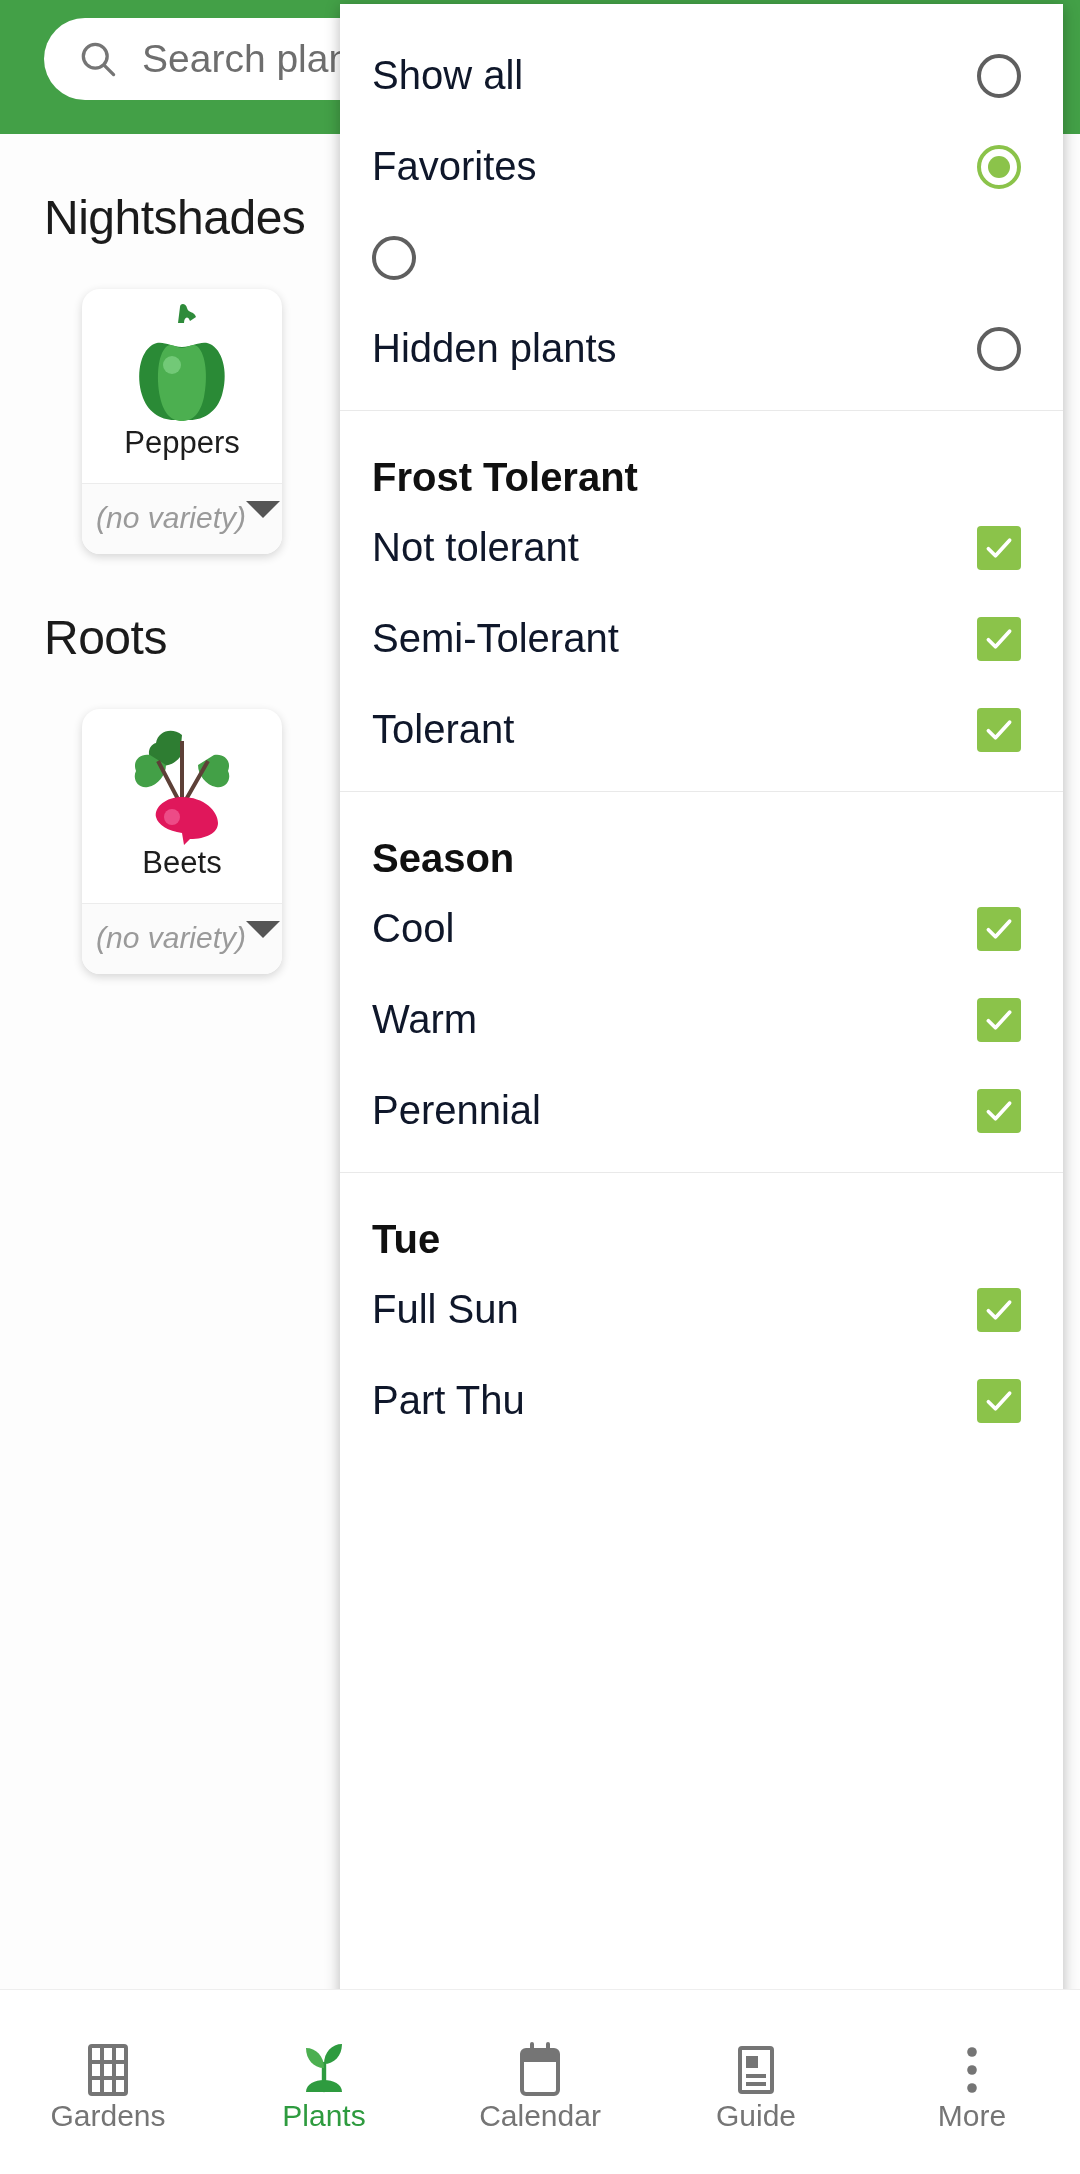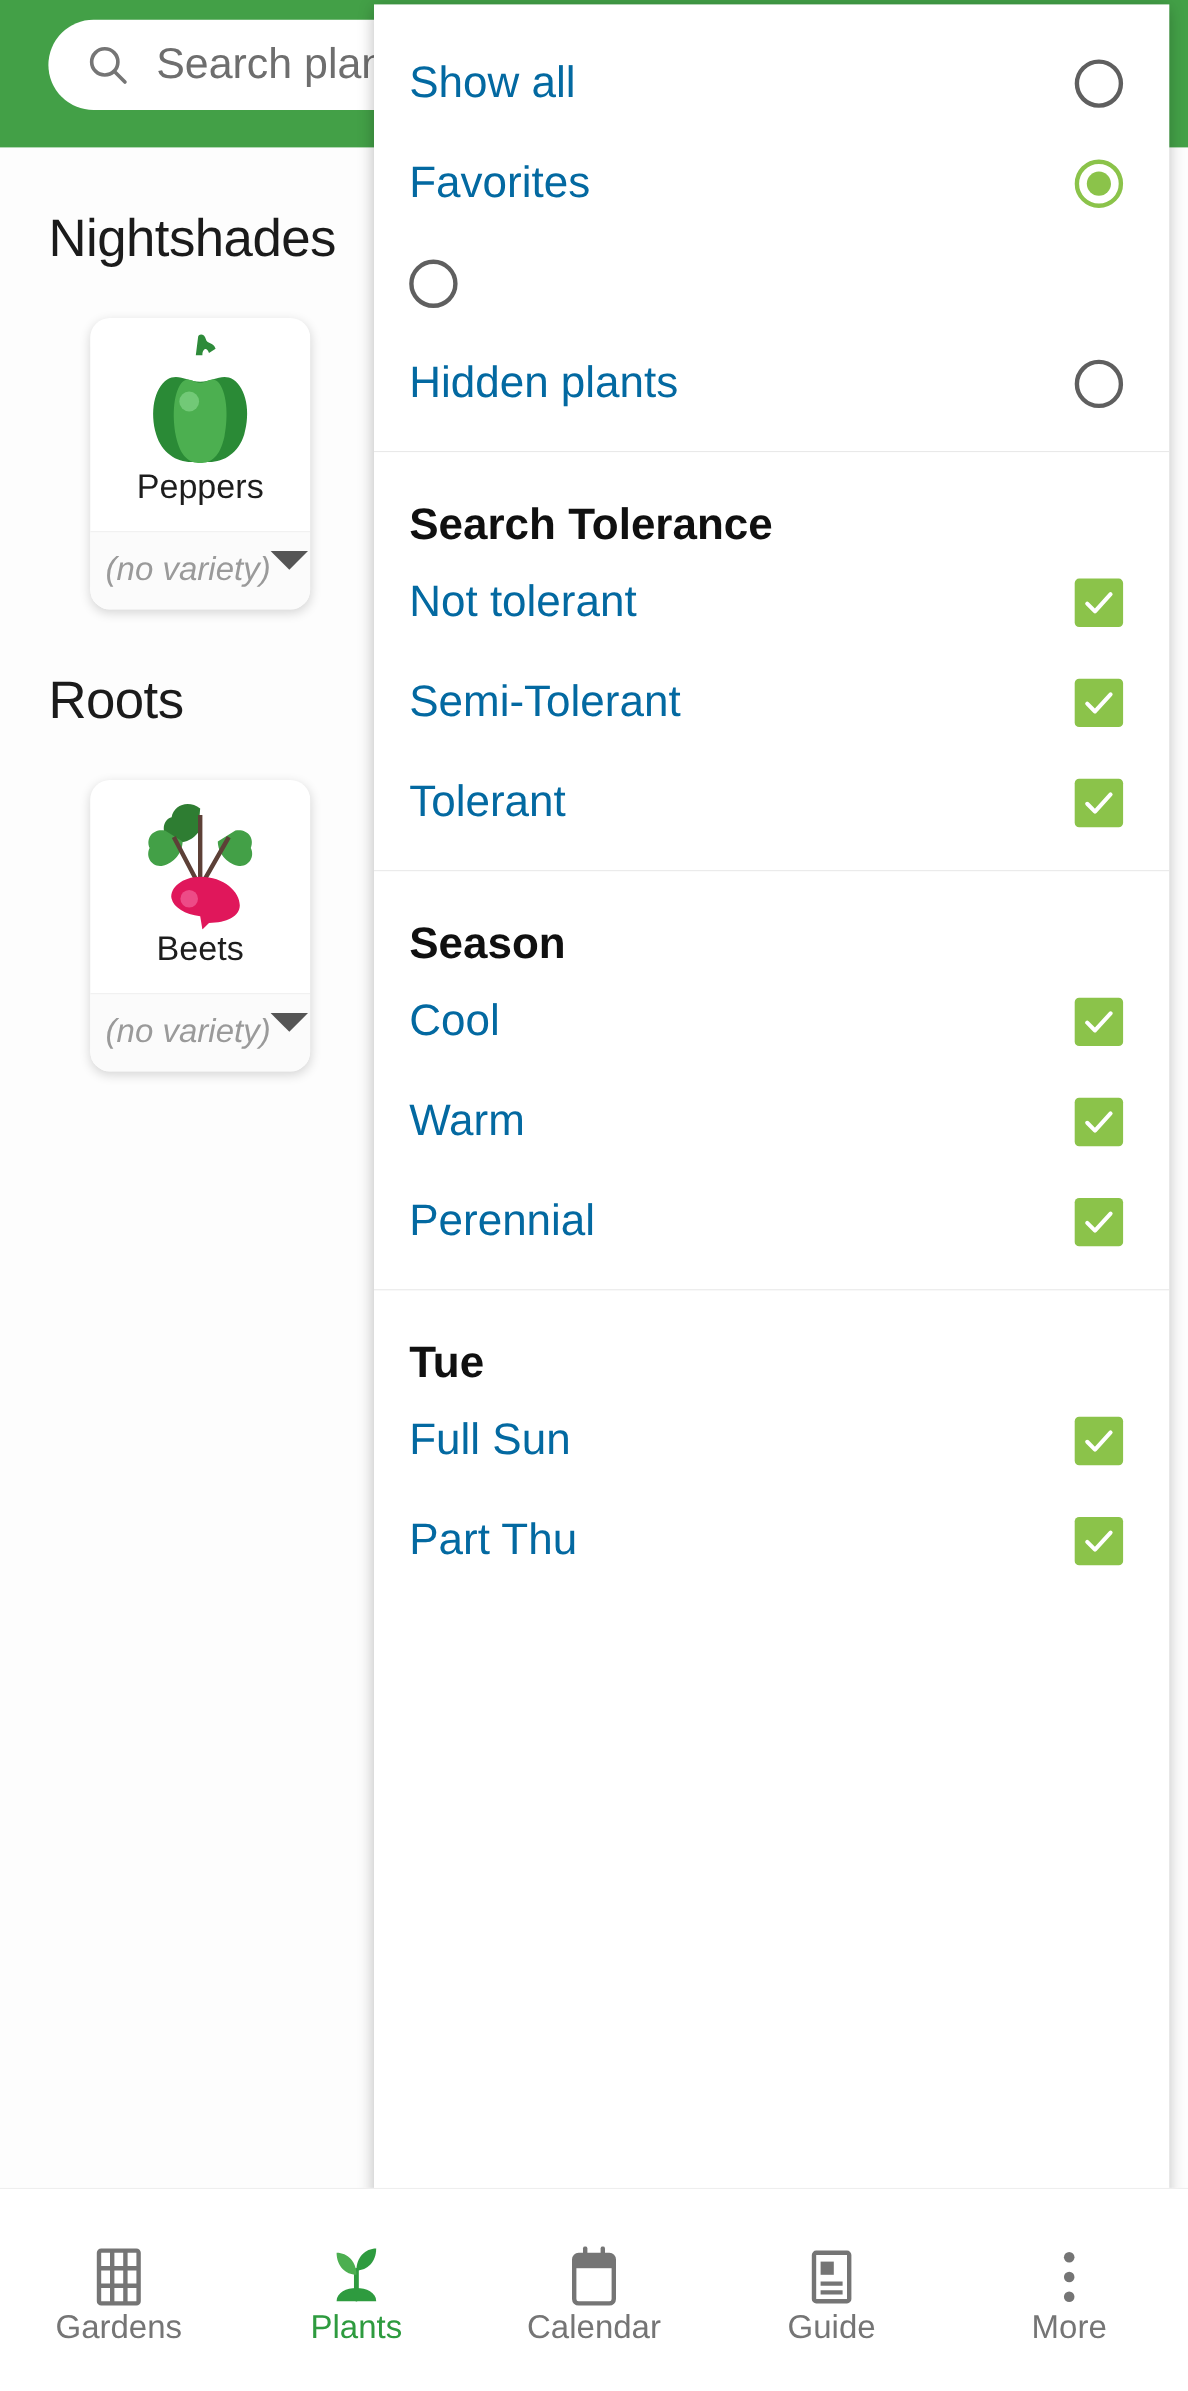--- a/index.html
+++ b/index.html
@@ -107,21 +107,21 @@
     overflow: hidden;
   }
   .menu-row {
     height: 91px;
     display: flex; align-items: center;
     padding: 0 42px 0 32px;
   }
   .menu-row .label {
     flex: 1;
     font-size: 40px;
-    color: #0369a1;
+    color: #0f172a;
     white-space: nowrap;
   }
   .menu-sep { height: 1px; background: #e9e9e9; margin: 16px 0 0; }
   .group-head {
     font-size: 40px;
     font-weight: bold;
     color: #101010;
     padding: 42px 0 0 32px;
     height: 91px;
     display: flex; align-items: center;
@@ -278,21 +278,21 @@
     <div class="menu-row">
       <span class="radio"></span>
     </div>
     <div class="menu-row">
       <span class="label">Hidden plants</span>
       <span class="radio"></span>
     </div>
 
     <div class="menu-sep"></div>
 
-    <div class="group-head">Search Tolerance</div>
+    <div class="group-head">Frost Tolerant</div>
     <div class="menu-row">
       <span class="label">Not tolerant</span>
       <span class="checkbox">
         <svg viewBox="0 0 24 24">
             <path d="M4.5 12.5 L9.5 17.5 L19.5 6.5" fill="none" stroke="#ffffff" stroke-width="2.6" stroke-linecap="round" stroke-linejoin="round"></path>
           </svg>
       </span>
     </div>
     <div class="menu-row">
       <span class="label">Semi-Tolerant</span>

